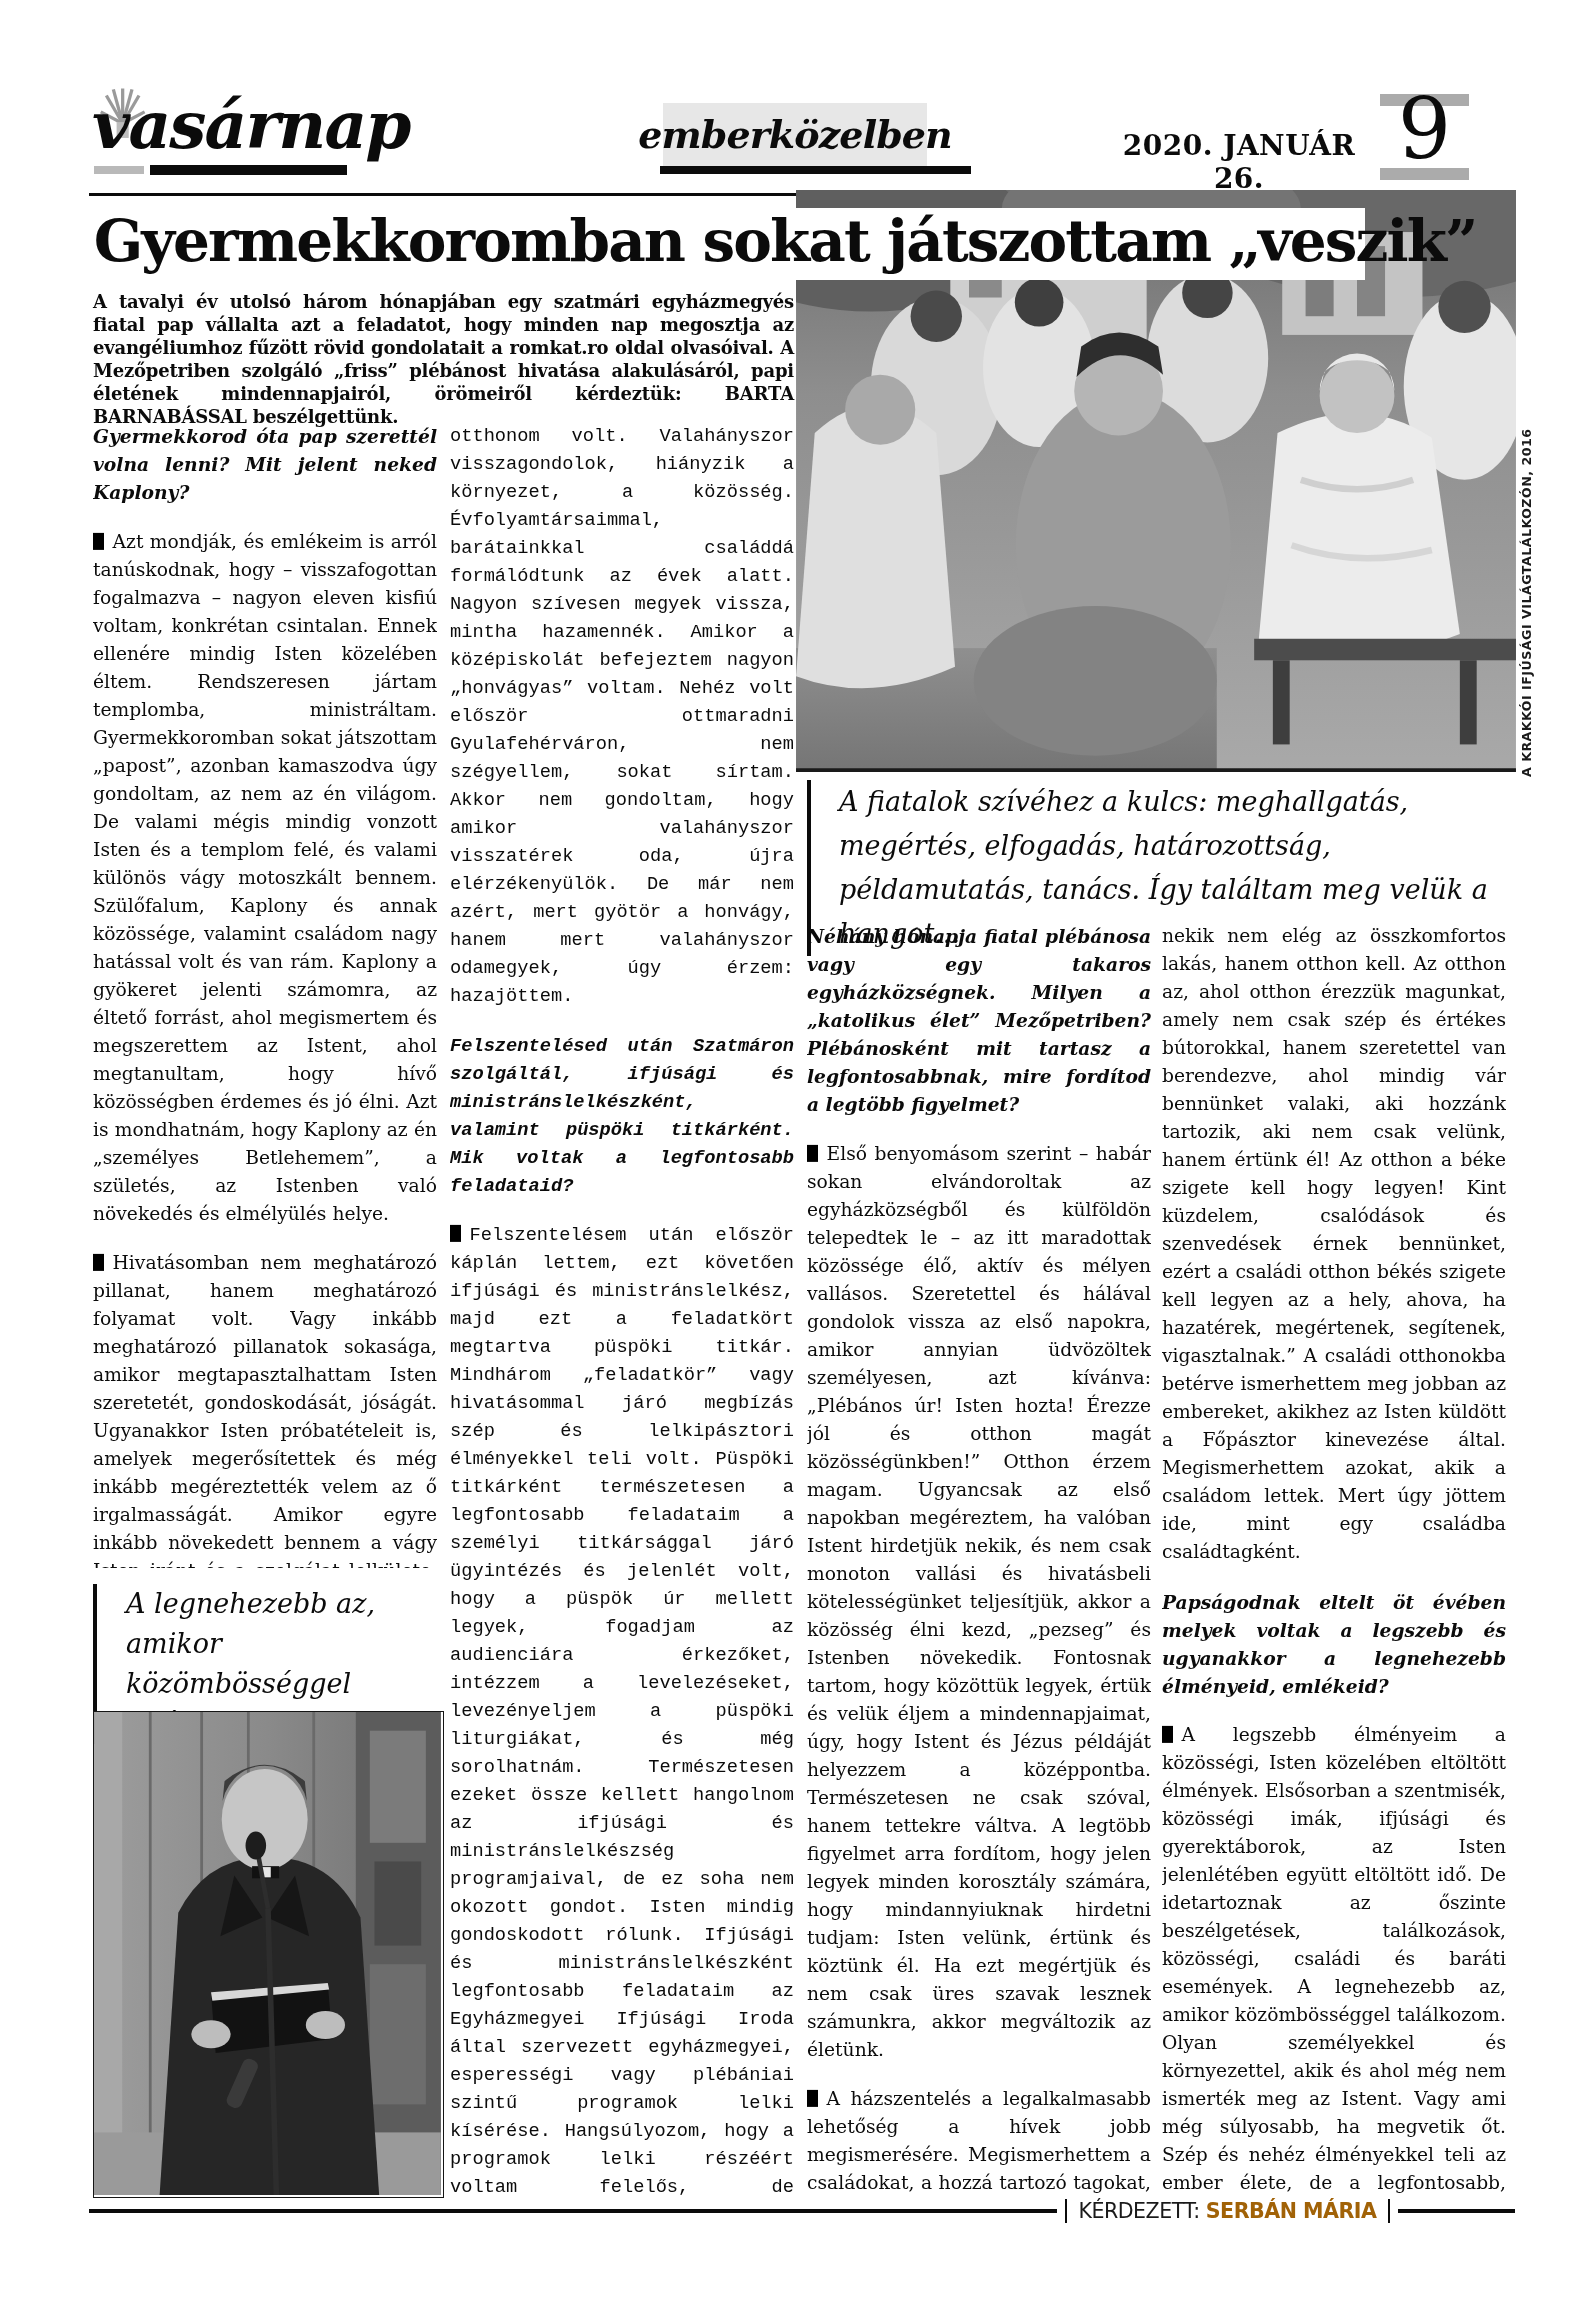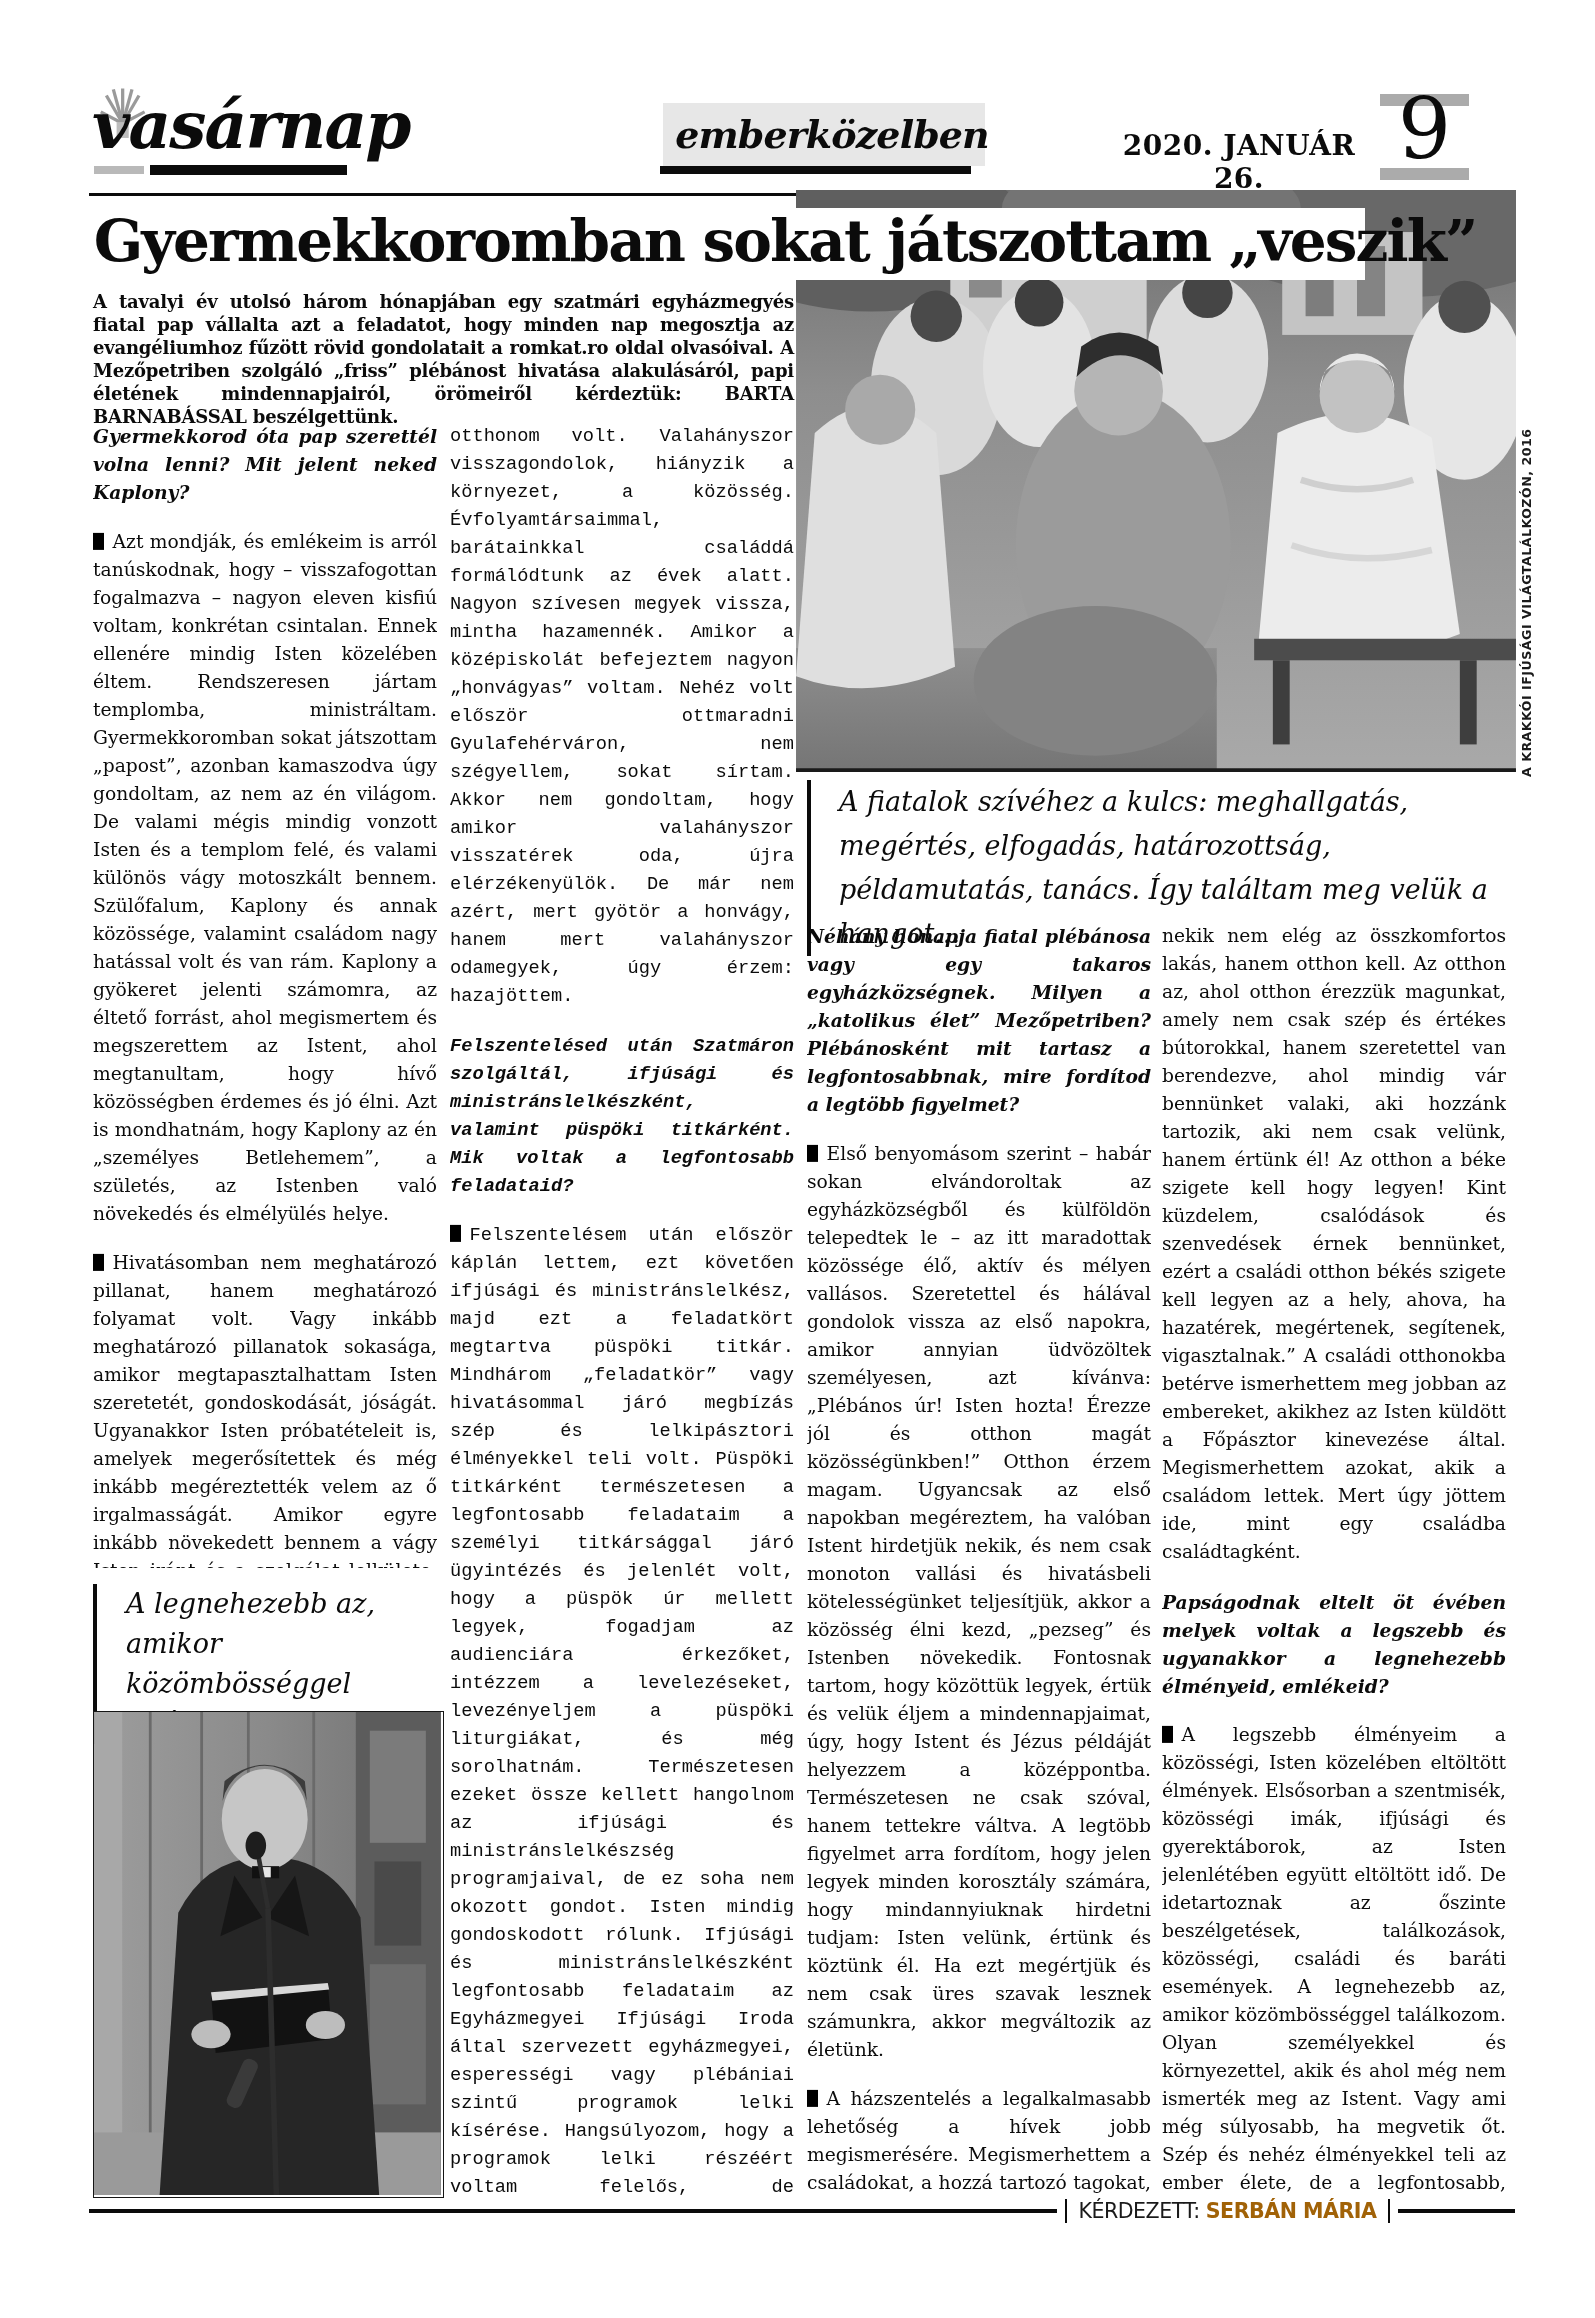--- a/index.html
+++ b/index.html
@@ -6,22 +6,22 @@
   .page{position:relative;width:1595px;height:2319px;background:#fff;overflow:hidden;
         font-family:"DejaVu Serif", serif;color:#0b0b0b;}
 
   
   .masthead{position:absolute;left:92px;top:92px;font-size:66px;line-height:1;
             font-style:italic;font-weight:700;letter-spacing:-1.9px;}
   .sunburst{position:absolute;left:97px;top:79px;}
   .mast-bar-gray{position:absolute;left:94px;top:166px;width:50px;height:8.4px;background:#b9b9b9;}
   .mast-bar-black{position:absolute;left:150px;top:165px;width:197px;height:10.3px;background:#0b0b0b;}
 
-  .section-box{position:absolute;left:663px;top:103px;width:306px;height:63px;background:#e7e7e7;
-               display:flex;align-items:center;justify-content:center;padding-left:16px;}
+  .section-box{position:absolute;left:663px;top:103px;width:264px;height:63px;background:#e7e7e7;
+               display:flex;align-items:center;justify-content:center;}
   .section-box span{font-size:38px;font-weight:700;font-style:italic;letter-spacing:-0.9px;}
   .section-bar{position:absolute;left:660px;top:166px;width:311px;height:8.4px;background:#0b0b0b;}
 
   .date{position:absolute;left:1122px;top:129px;width:234px;text-align:center;
         font-size:28px;font-weight:700;letter-spacing:0.5px;}
   .pn-bar{position:absolute;left:1380px;width:89px;height:12px;background:#ababab;}
   .pn-bar.top{top:94px}.pn-bar.bot{top:168px}
   .page-number{position:absolute;left:1380px;top:87px;width:89px;text-align:center;
                font-size:84px;line-height:1;font-weight:400;}
   .header-rule{position:absolute;left:89px;top:193px;width:1426px;height:3.3px;background:#0b0b0b;}

